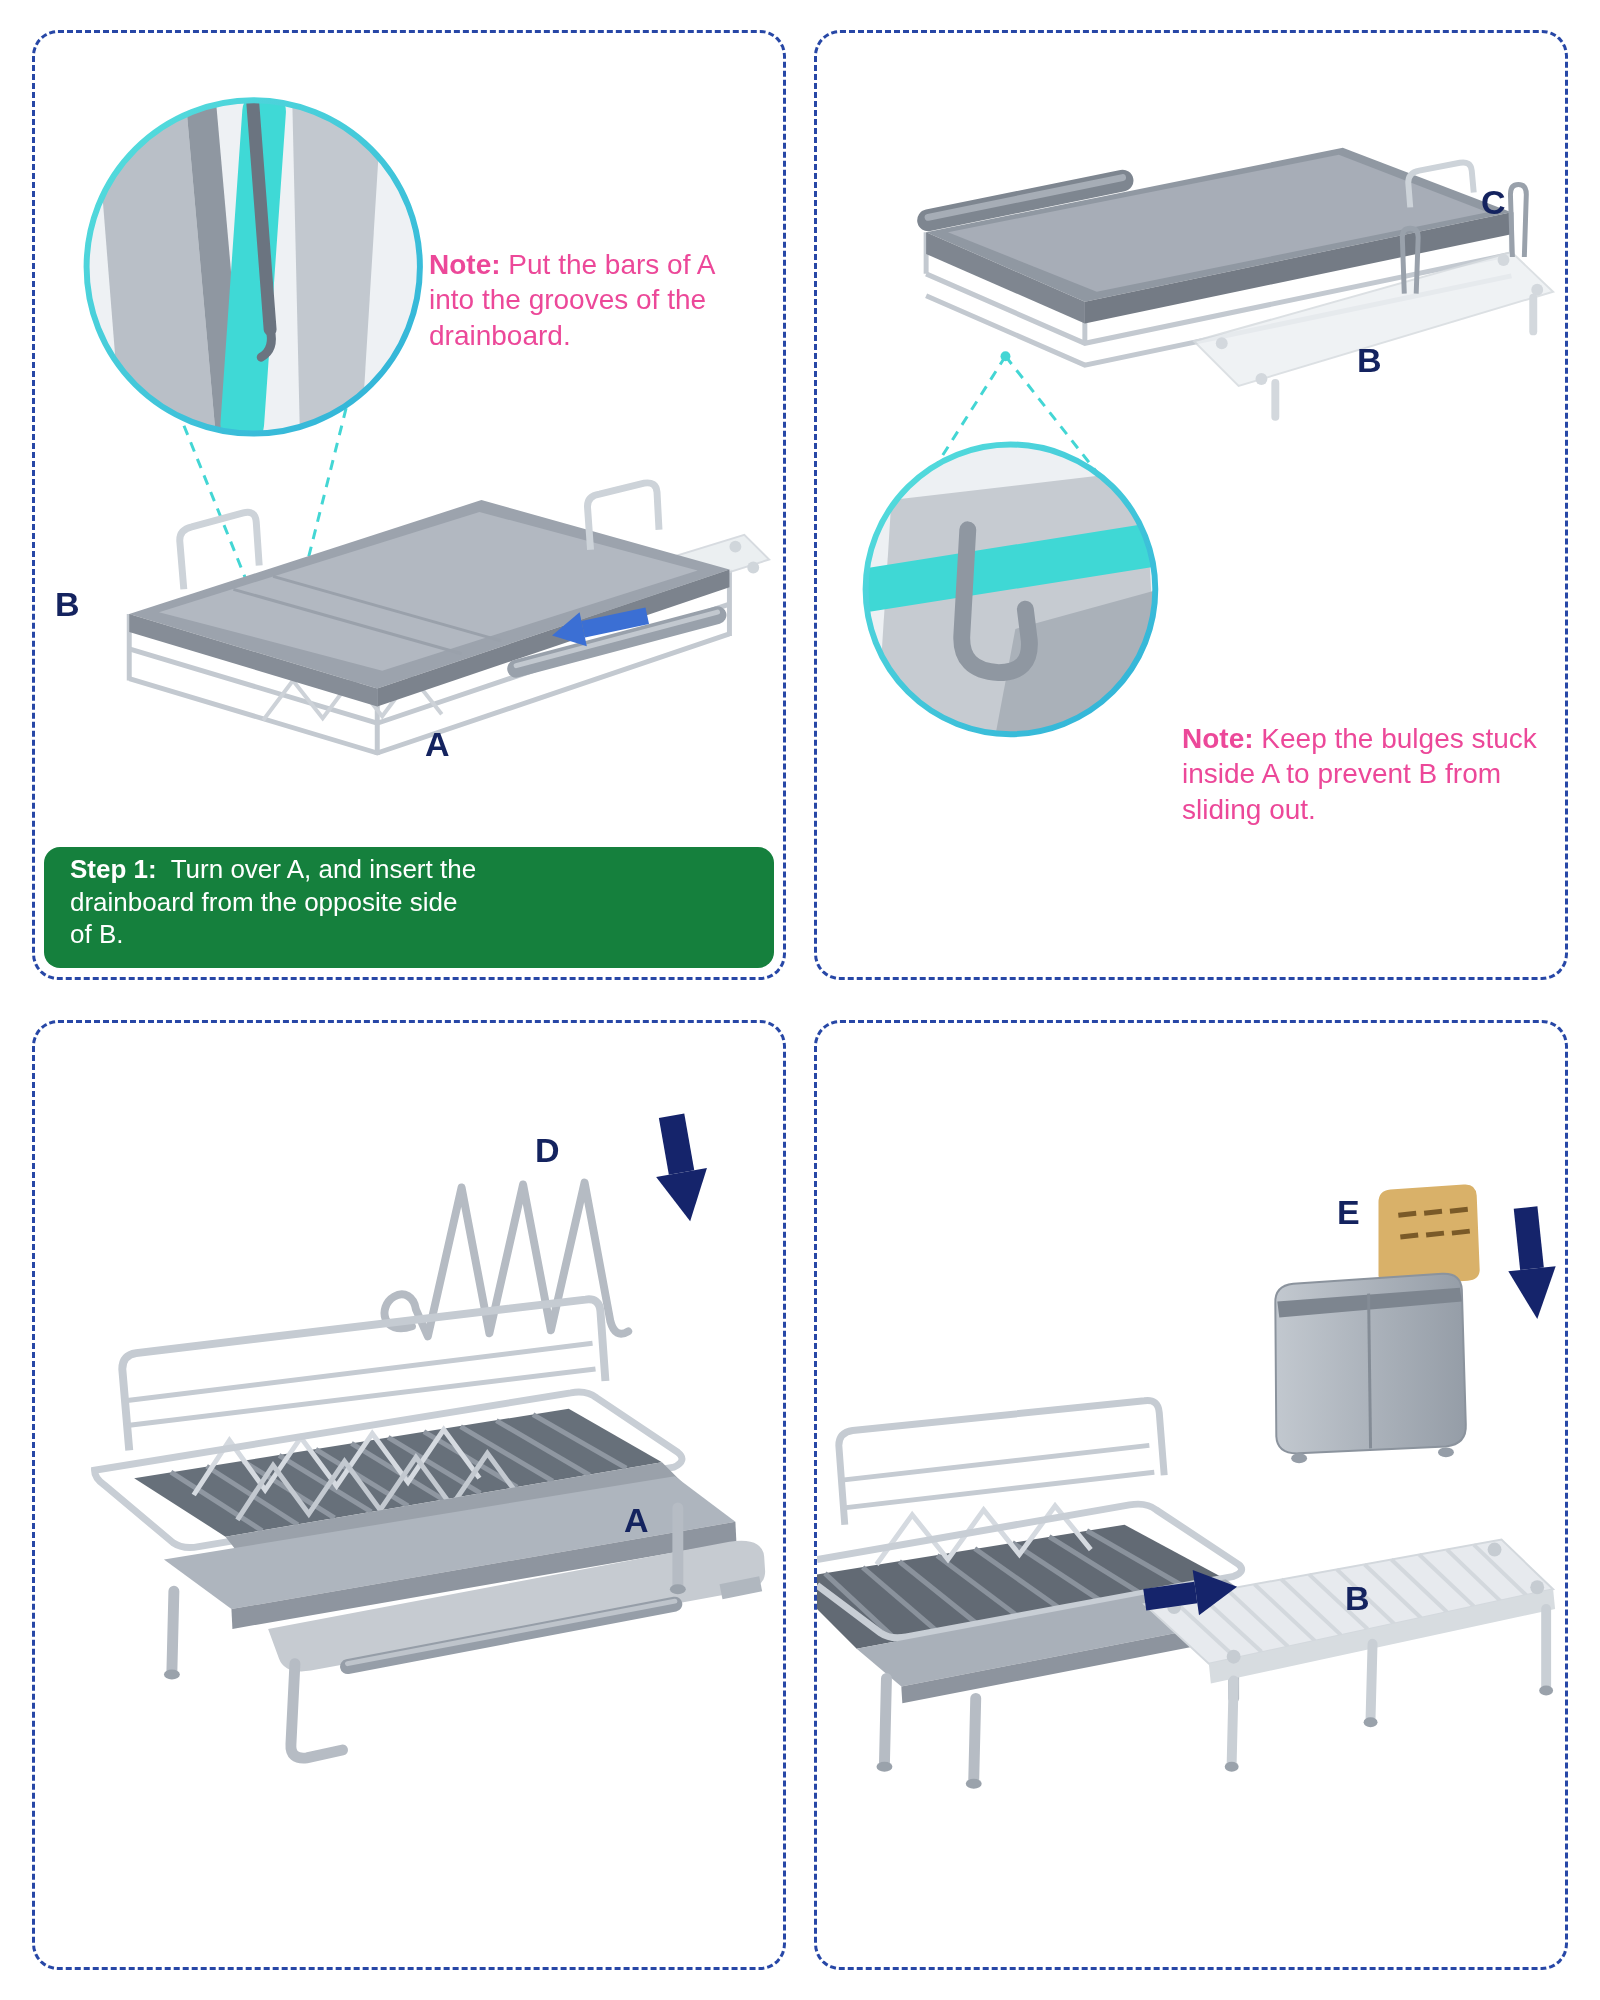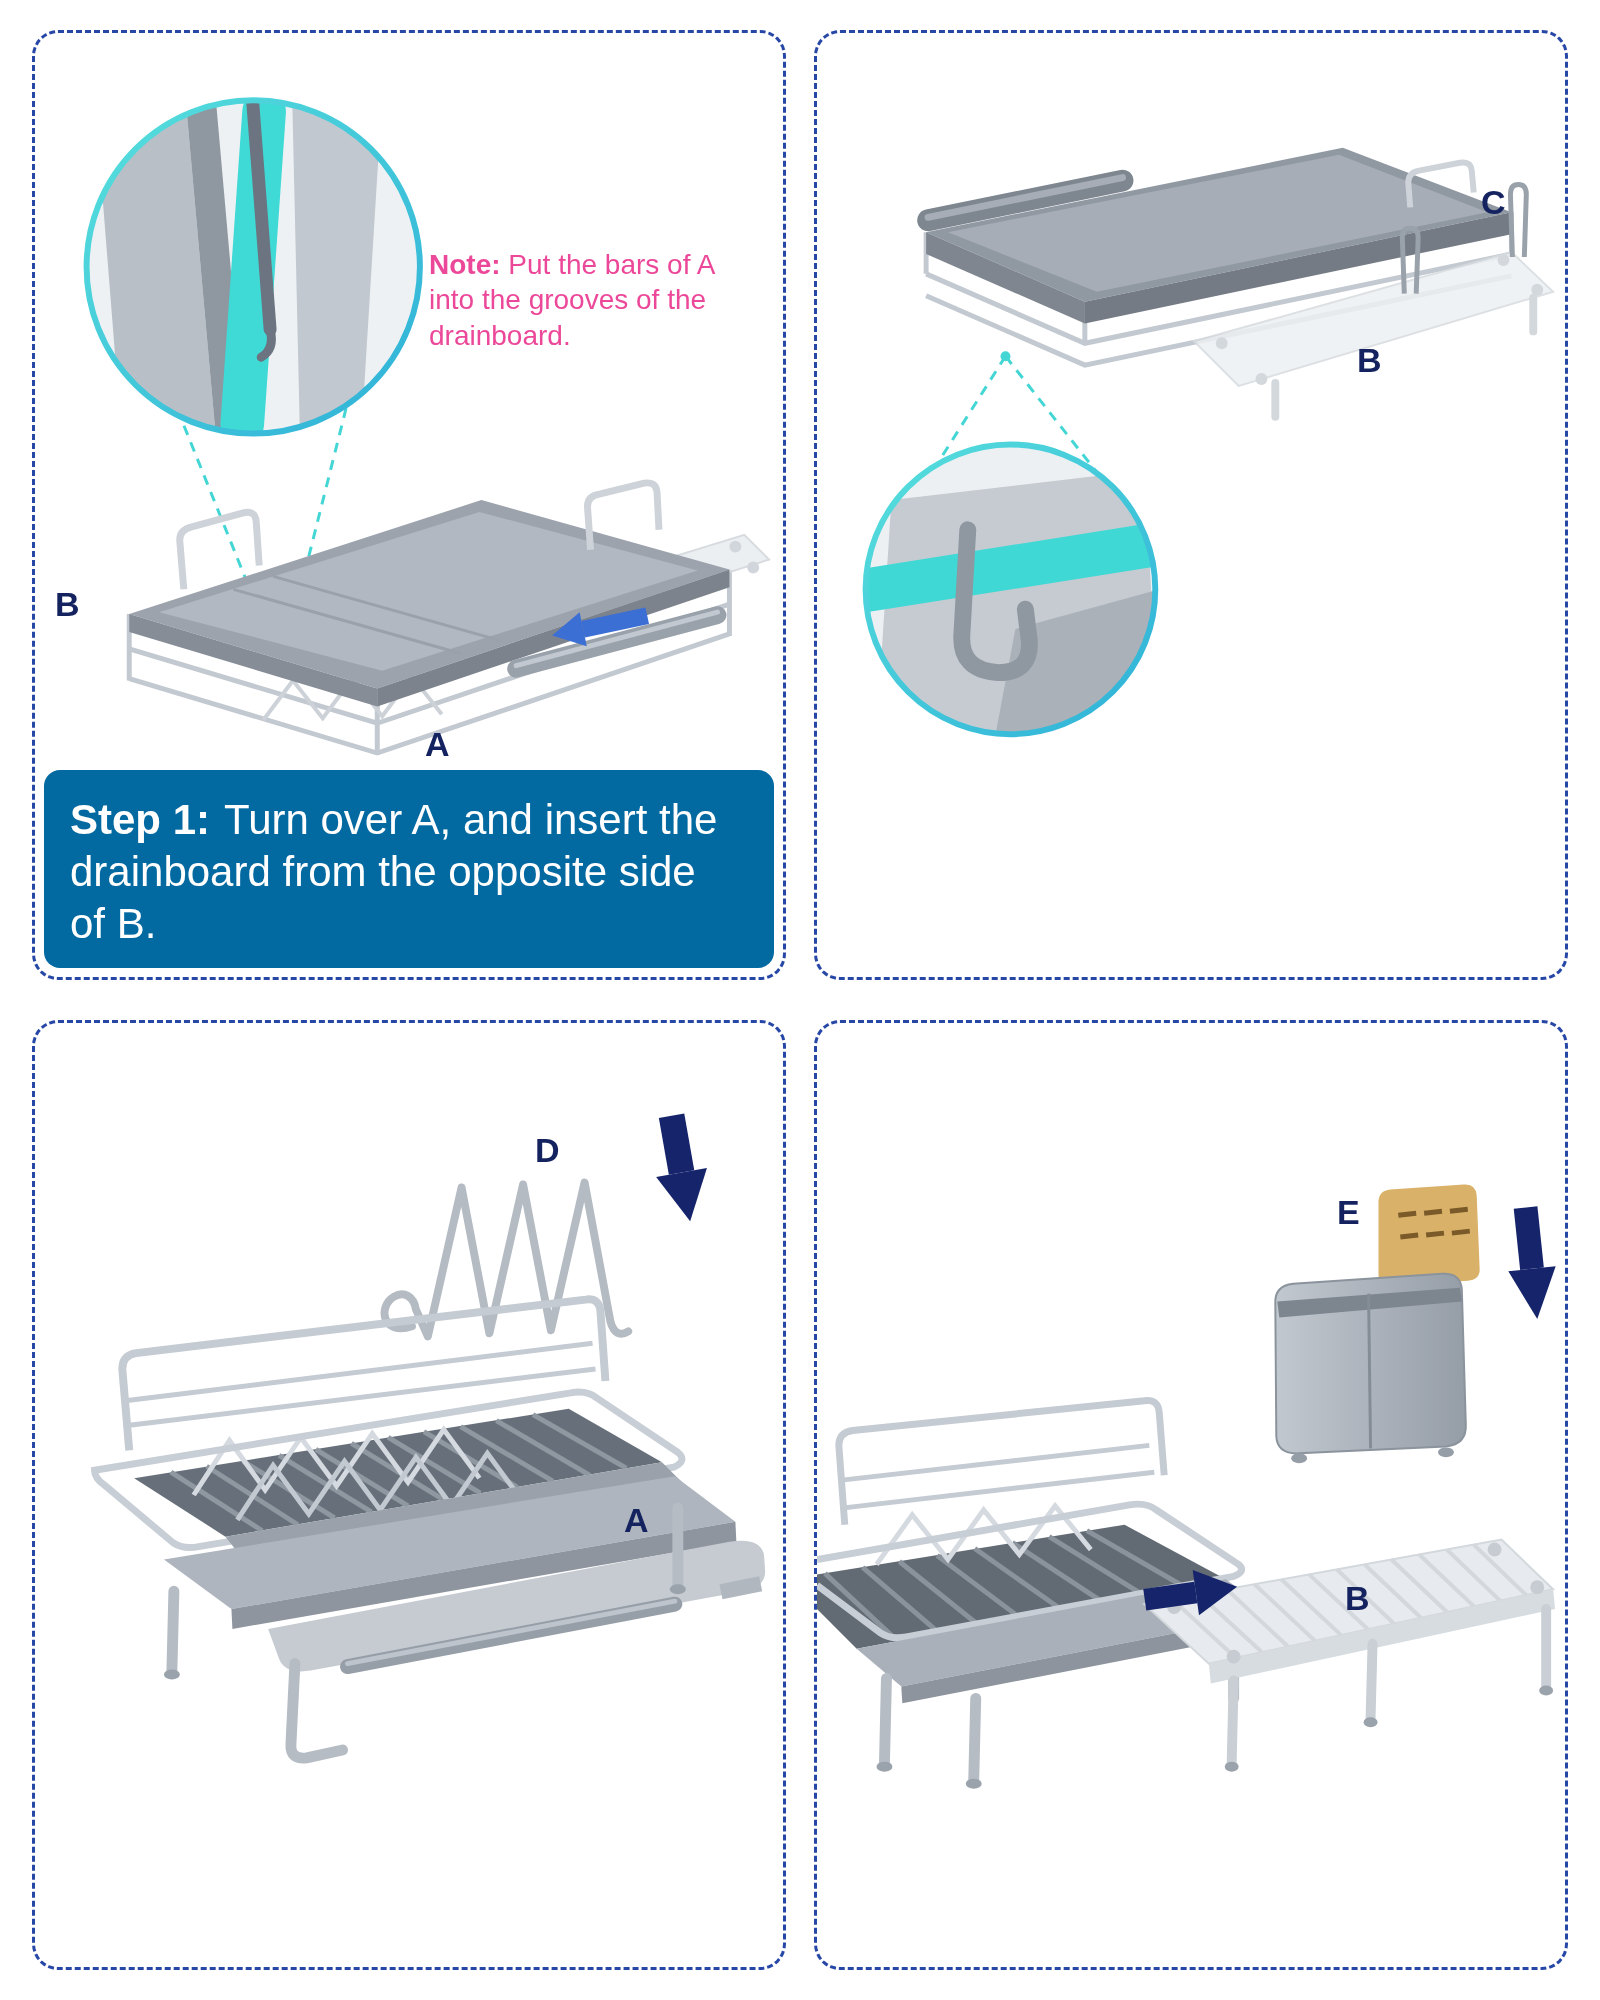--- a/index.html
+++ b/index.html
@@ -6,23 +6,23 @@
   .page{position:relative;width:1600px;height:2000px;box-sizing:border-box;
         padding:30px 32px;display:grid;grid-template-columns:1fr 1fr;
         grid-template-rows:1fr 1fr;gap:40px 28px;
         font-family:"Liberation Sans",sans-serif}
   .panel{position:relative;border:3px dashed #2747a6;border-radius:26px;
          overflow:hidden;background:#fff}
   .illus{position:absolute;inset:0;width:100%;height:100%}
   .part-label{position:absolute;font-weight:700;font-size:34px;color:#14235f}
   .note{position:absolute;font-size:28px;line-height:1.26;color:#ec4899;white-space:pre-line}
   .note b{font-weight:700}
-  .step-bar{position:absolute;left:9px;right:9px;bottom:9px;background:#0369a1;
-            color:#fff;border-radius:16px;padding:24px 26px 18px;
-            font-size:42px;line-height:1.24;white-space:pre-line}
+  .step-bar{position:absolute;left:9px;right:9px;bottom:9px;background:#15803d;
+            color:#fff;border-radius:16px;padding:6px 26px 18px;
+            font-size:26px;line-height:1.24;white-space:pre-line}
   .step-bar b{font-weight:700;margin-right:14px}
 </style>
 </head>
 <body>
 
 <div class="page">
 
   <section class="panel">
     <svg class="illus" viewBox="0 0 754 950">
       <defs>
@@ -146,20 +146,23 @@
           <rect x="49" y="414" width="292" height="292" fill="#edf0f3"></rect>
           <polygon points="75,470 330,440 345,706 60,706" fill="#c6cbd1"></polygon>
           <polygon points="200,600 345,560 345,706 180,706" fill="#aab1b9"></polygon>
           <rect x="30" y="516" width="330" height="44" rx="22" fill="#3fd8d5" transform="rotate(-9 195 545)"></rect>
           <path d="M152,500 L146,606 Q144,642 183,644 Q216,644 214,612 L210,580" stroke="#8f97a1" stroke-width="17" fill="none" stroke-linecap="round"></path>
         </g>
         <circle cx="195" cy="560" r="146" fill="none" stroke="url(#ring)" stroke-width="6"></circle>
       </g>
     </svg>
 
+    <div class="note" style="left:365px;top:688px"><b>Note:</b> <span>Keep the bulges stuck
+inside A to prevent B from
+sliding out.</span></div>
 
     <span class="part-label" style="left:664px;top:150px">C</span>
     <span class="part-label" style="left:540px;top:308px">B</span>
 
   </section>
 
   <section class="panel">
     <svg class="illus" viewBox="0 0 754 950">
 
       <path d="M380,305 C350,315 345,285 362,275 C372,269 382,275 384,288 L396,315 L430,165 L458,312 L492,162 L520,309 L554,160 L580,300 Q585,318 598,310" fill="none" stroke="#b5bbc3" stroke-width="8" stroke-linecap="round" stroke-linejoin="round"></path>

